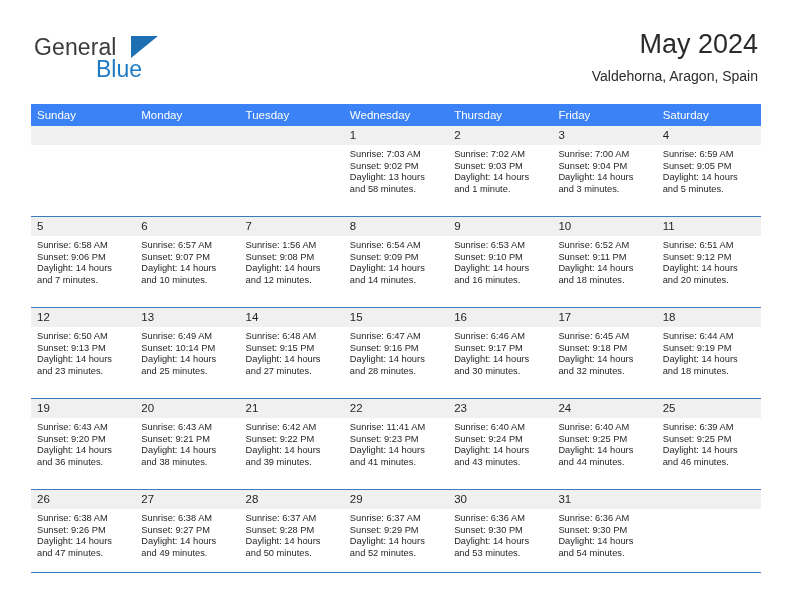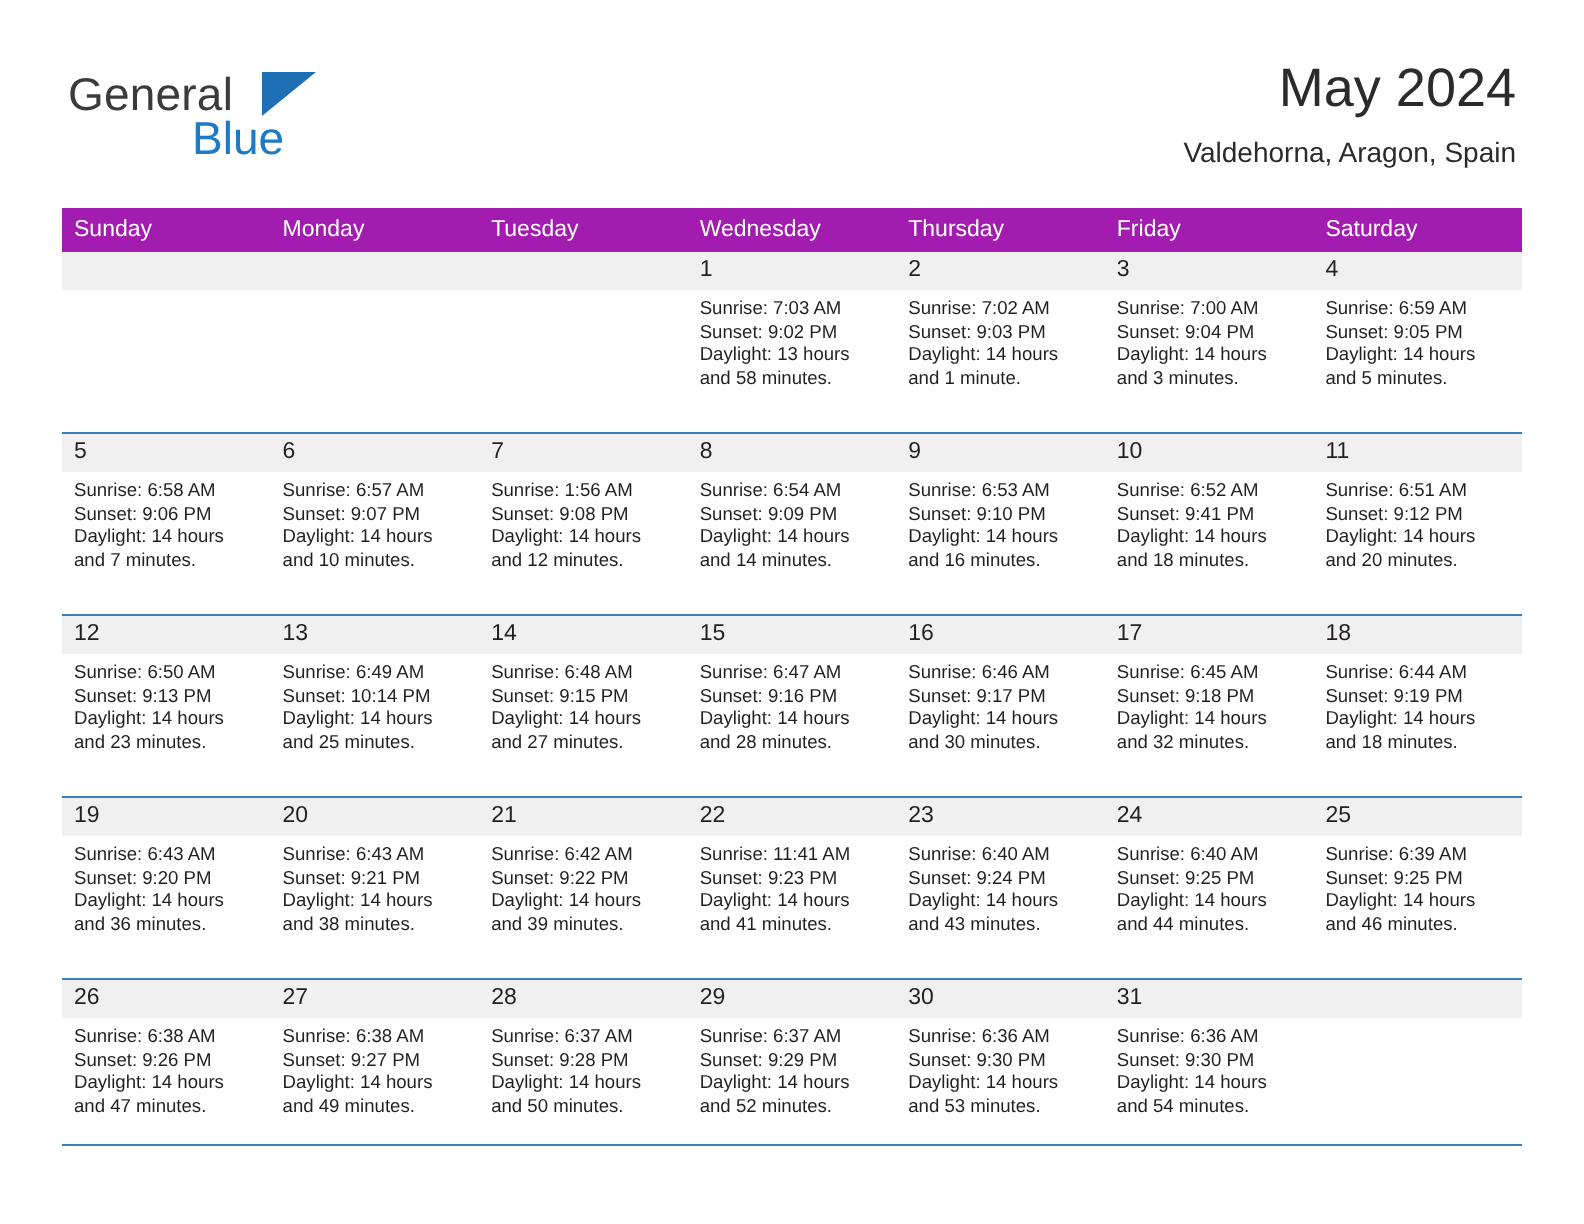--- a/index.html
+++ b/index.html
@@ -90,21 +90,21 @@
   .calendar {
     position: absolute;
     left: 31px;
     top: 104px;
     width: 730px;
     border-collapse: collapse;
     table-layout: fixed;
   }
 
   .calendar th {
-    background: #a21caf;
+    background: #3b82f6;
     color: #ffffff;
     font-size: 11.5px;
     font-weight: normal;
     text-align: left;
     padding: 5px 0 5px 6px;
     height: 11px;
     border: none;
   }
 
   .week-row > td {
@@ -322,21 +322,21 @@
               <div>Daylight: 14 hours</div>
               <div>and 16 minutes.</div>
             </div>
           </div>
         </td>
         <td>
           <div class="cell">
             <div class="daynum">10</div>
             <div class="details">
               <div>Sunrise: 6:52 AM</div>
-              <div>Sunset: 9:41 PM</div>
+              <div>Sunset: 9:11 PM</div>
               <div>Daylight: 14 hours</div>
               <div>and 18 minutes.</div>
             </div>
           </div>
         </td>
         <td>
           <div class="cell">
             <div class="daynum">11</div>
             <div class="details">
               <div>Sunrise: 6:51 AM</div>

